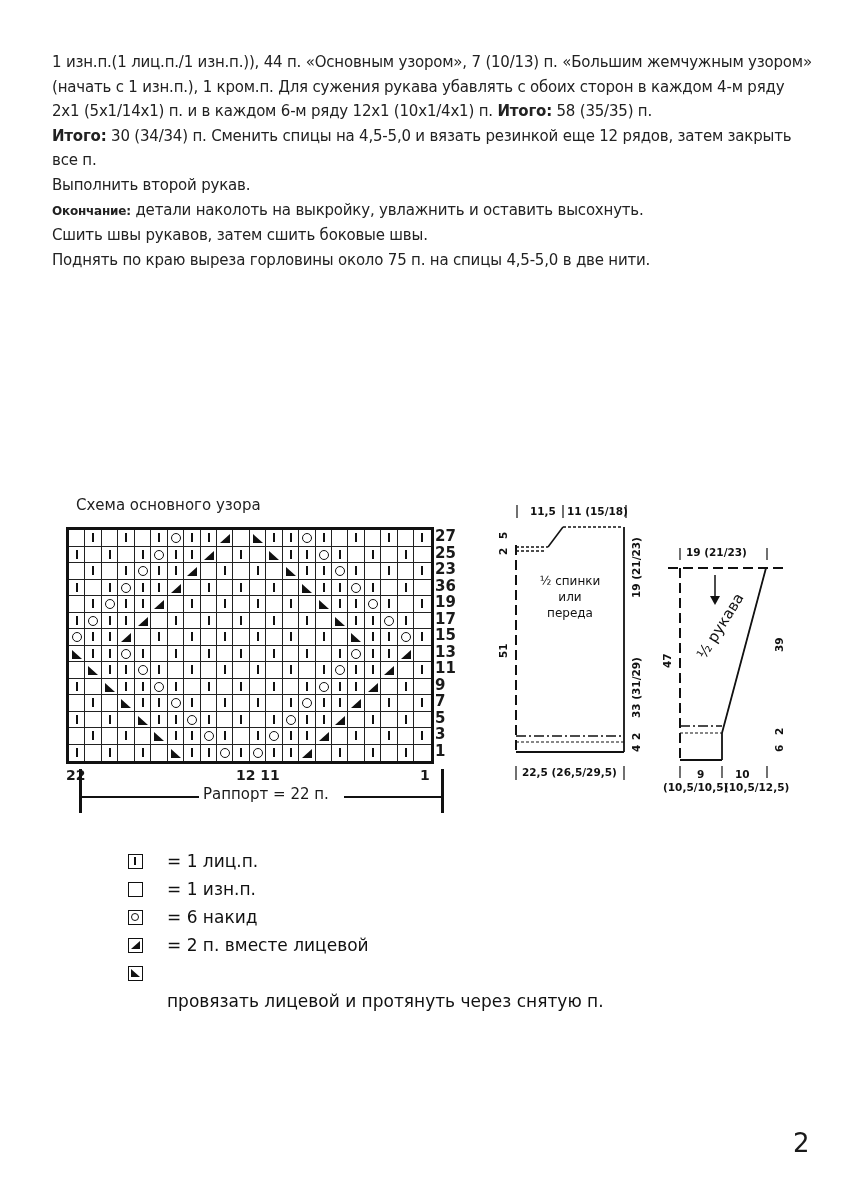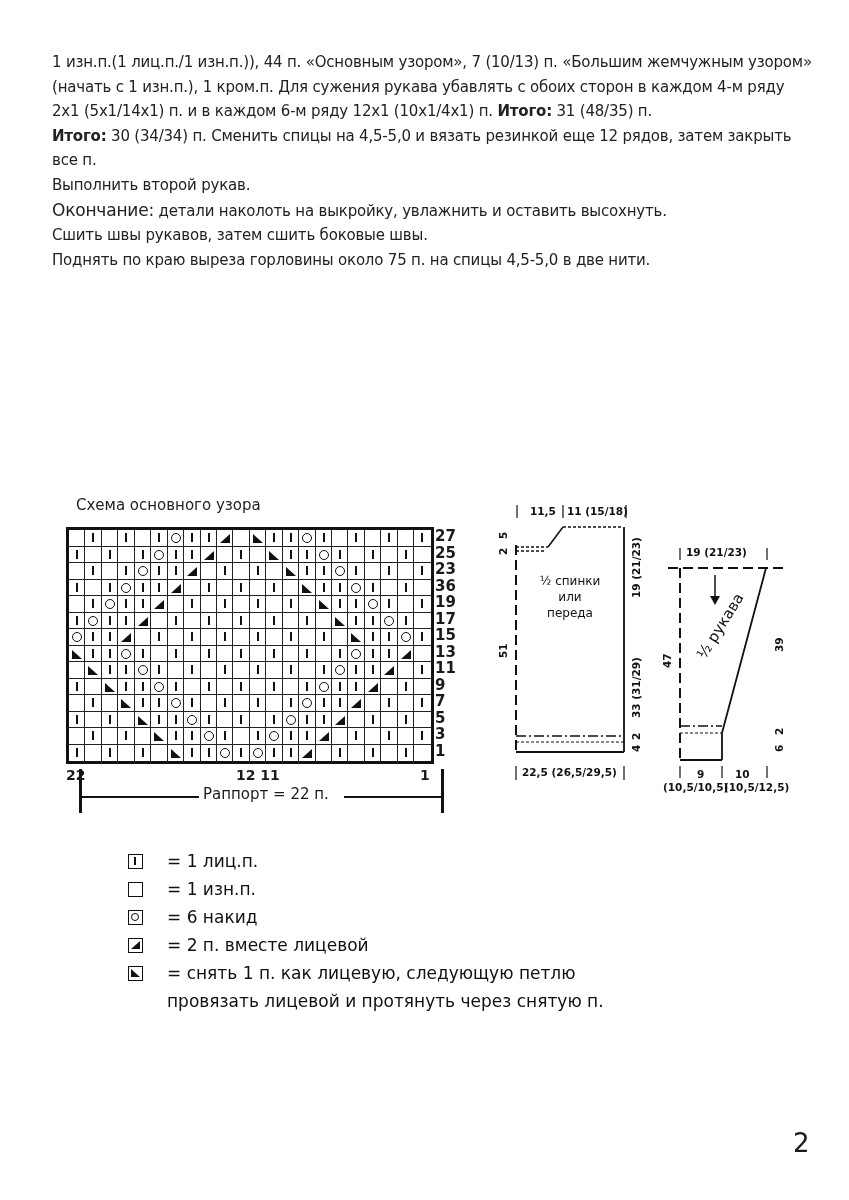--- a/index.html
+++ b/index.html
@@ -1,20 +1,20 @@
 <!DOCTYPE html>
 <html><head>
 <meta charset="utf-8">
 <style>
   html,body{margin:0;padding:0;background:#fff;}
   body{width:849px;height:1200px;position:relative;overflow:hidden;font-family:"DejaVu Sans",sans-serif;color:#1a1a1a;}
   .text{position:absolute;left:52px;top:50px;width:760px;font-size:15px;line-height:24.6px;color:#222;letter-spacing:-0.2px;}
   .text p{margin:0;}
   .text b{font-weight:bold;}
-  .big-b{font-size:17px;font-weight:normal;}
+  .big-b{font-size:12px;font-weight:bold;}
   .chart-title{position:absolute;left:76px;top:496px;font-size:15px;color:#222;}
   .grid{position:absolute;left:66px;top:527px;border:3px solid #111;display:grid;grid-template-columns:repeat(22,16.45px);grid-auto-rows:16.5px;}
   .cell{border-right:1px solid #222;border-bottom:1px solid #222;box-sizing:border-box;position:relative;}
   .cell:nth-child(22n){border-right:none;}
   .cell.K::after{content:"";position:absolute;left:7px;top:3px;width:2px;height:9px;background:#111;}
   .cell.O::after{content:"";position:absolute;left:3px;top:3px;width:8px;height:8px;border:1.5px solid #111;border-radius:50%;}
   .cell.L::after{content:"";position:absolute;left:3px;top:4px;width:0;height:0;border-left:10px solid transparent;border-bottom:9px solid #111;}
   .cell.R::after{content:"";position:absolute;left:3px;top:4px;width:0;height:0;border-right:10px solid transparent;border-bottom:9px solid #111;}
   .rownums{position:absolute;left:435px;top:528px;font-weight:bold;font-size:15px;line-height:16.5px;}
   .colnums{position:absolute;left:68px;top:767px;width:362px;font-weight:bold;font-size:14px;}
@@ -31,21 +31,21 @@
   .leg-icon.O::after{content:"";position:absolute;left:2px;top:2px;width:6px;height:6px;border:1.5px solid #111;border-radius:50%;}
   .leg-icon.L::after{content:"";position:absolute;left:2px;top:2px;border-left:9px solid transparent;border-bottom:8px solid #111;}
   .leg-icon.R::after{content:"";position:absolute;left:2px;top:2px;border-right:9px solid transparent;border-bottom:8px solid #111;}
   .leg-cont{margin-left:39px;}
   .pagenum{position:absolute;left:793px;top:1128px;font-size:26px;}
 </style>
 </head>
 <body>
 
 <div class="text">
-  <p><span>1 изн.п.(1 лиц.п./1 изн.п.)), 44 п. «Основным узором», 7 (10/13) п. «Большим жемчужным узором» (начать с 1 изн.п.), 1 кром.п. Для сужения рукава убавлять с обоих сторон в каждом 4-м ряду 2х1 (5х1/14х1) п. и в каждом 6-м ряду 12х1 (10х1/4х1)</span> <span>п. </span><b>Итого:</b><span> 31 (48/35) п.</span></p>
+  <p><span>1 изн.п.(1 лиц.п./1 изн.п.)), 44 п. «Основным узором», 7 (10/13) п. «Большим жемчужным узором» (начать с 1 изн.п.), 1 кром.п. Для сужения рукава убавлять с обоих сторон в каждом 4-м ряду 2х1 (5х1/14х1) п. и в каждом 6-м ряду 12х1 (10х1/4х1)</span> <span>п. </span><b>Итого:</b><span> 58 (35/35) п.</span></p>
   <p><b>Итого:</b><span> 30 (34/34) п. Сменить спицы на 4,5-5,0 и вязать резинкой еще 12 рядов, затем закрыть</span></p>
   <p>все п.</p>
   <p>Выполнить второй рукав.</p>
   <p><span class="big-b">Окончание:</span><span> детали наколоть на выкройку, увлажнить и оставить высохнуть.</span></p>
   <p>Сшить швы рукавов, затем сшить боковые швы.</p>
   <p>Поднять по краю выреза горловины около 75 п. на спицы 4,5-5,0 в две нити.</p>
 </div>
 
 <div class="chart-title">Схема основного узора</div>
 <div class="grid" id="grid">
@@ -467,18 +467,17 @@
     <div class="leg-row">
       <span class="leg-icon O"></span>
       <span>= 6 накид</span>
     </div>
     <div class="leg-row">
       <span class="leg-icon L"></span>
       <span>= 2 п. вместе лицевой</span>
     </div>
     <div class="leg-row">
       <span class="leg-icon R"></span>
-      <span>= снять 1 п. как лицевую, следующую петлю</span>
     </div>
     <div class="leg-row leg-cont">провязать лицевой и протянуть через снятую п.</div>
   </div>
 
 <div class="pagenum">2</div>
 
 </body></html>

